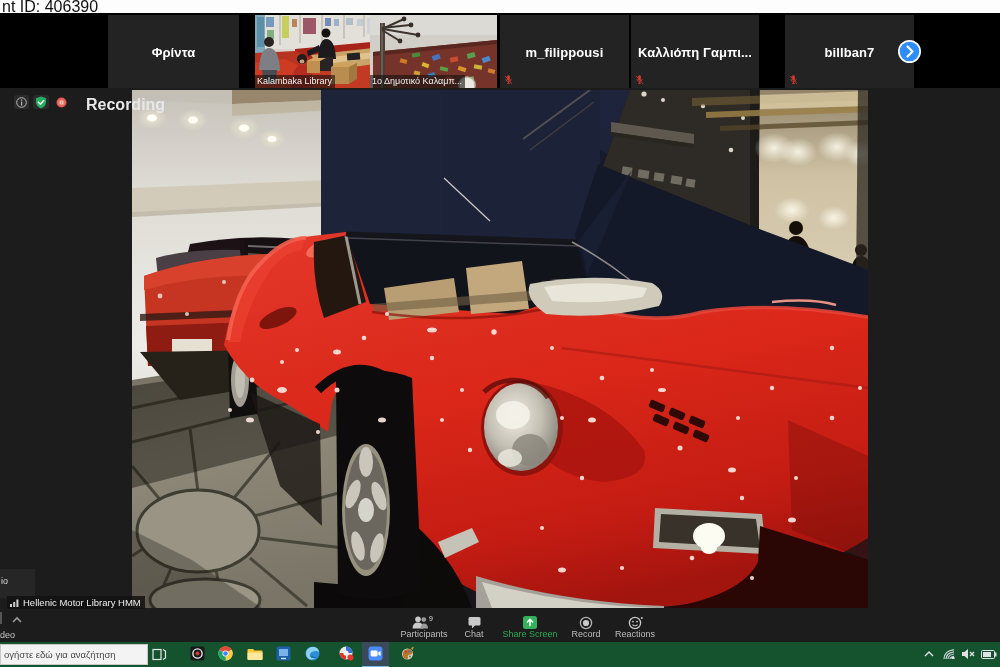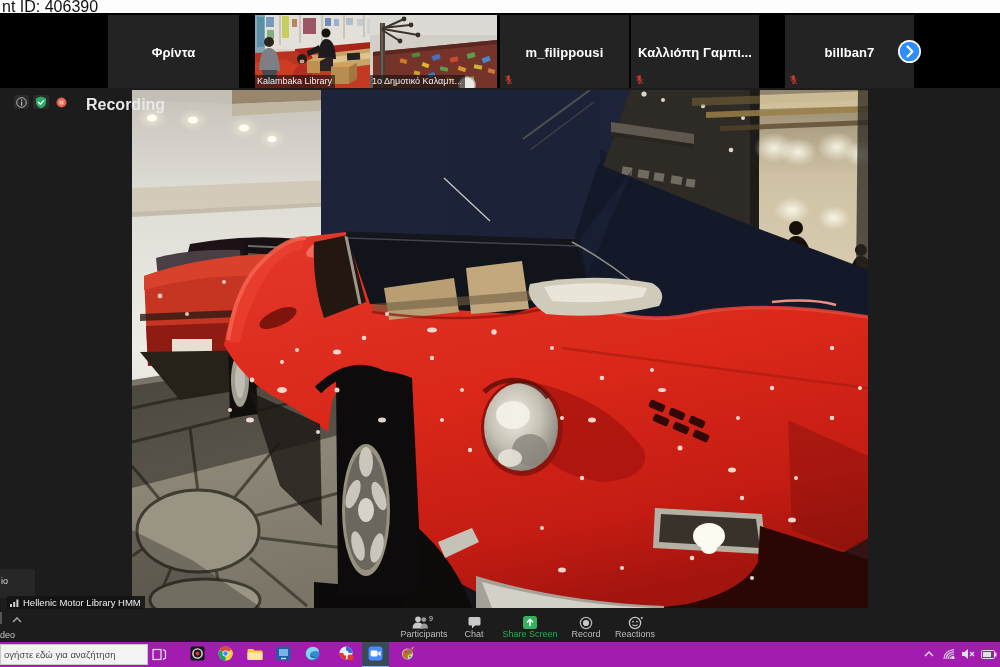--- a/index.html
+++ b/index.html
@@ -18,21 +18,21 @@
            font-size:13px; font-weight:bold; letter-spacing:0.1px; }
   .tlabel { position:absolute; left:0; bottom:0; background:rgba(15,15,15,0.6); color:#f2f2f2;
             font-size:9px; padding:1px 3px 2px 2px; white-space:nowrap; }
   .micmute { position:absolute; left:4px; bottom:3px; width:9px; height:10px; }
 
   .ovbox { position:absolute; background:#2b2b2b; border-radius:3px; }
 
   #ztool { position:absolute; top:611px; left:0; width:1000px; height:31px; background:#1c1c1c; }
   .zbtn { position:absolute; top:2px; text-align:center; color:#bdbdbd; font-size:9px; }
 
-  #taskbar { position:absolute; top:642px; left:0; width:1000px; height:25px; background:#a21caf; }
+  #taskbar { position:absolute; top:642px; left:0; width:1000px; height:25px; background:#14532d; }
   #search { position:absolute; top:2px; left:0; width:148px; height:21px; background:#f3f3f3;
             border:1px solid #c8c8c8; color:#4a4a4a; font-size:9.5px; line-height:19px;
             padding-left:3px; overflow:hidden; }
 </style>
 </head>
 <body>
 <div id="page">
   <div id="topbar">nt ID: 406390</div>
 
   <div id="mainbg"></div>

